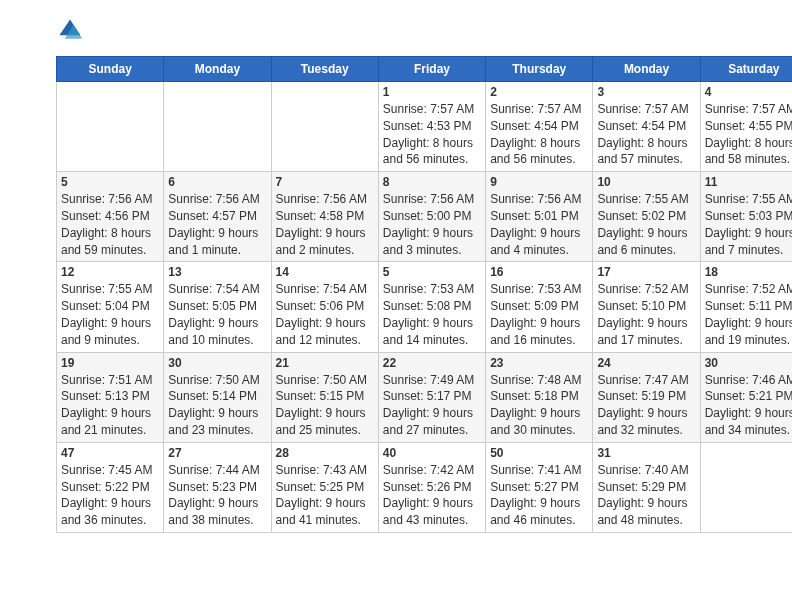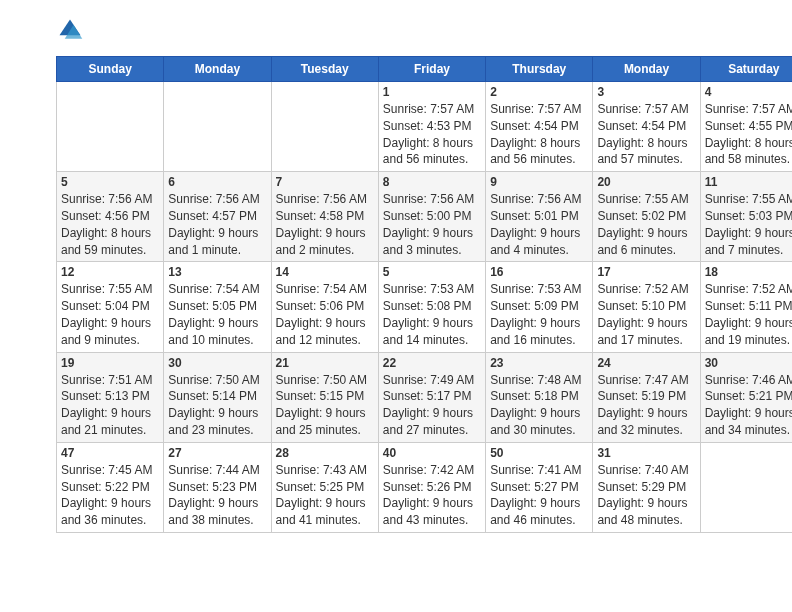--- a/index.html
+++ b/index.html
@@ -175,21 +175,21 @@
           </td>
           <td>
             <span class="day-num">8</span>
             <div class="cell-content">Sunrise: 7:56 AM<br>Sunset: 5:00 PM<br>Daylight: 9 hours and 3 minutes.</div>
           </td>
           <td>
             <span class="day-num">9</span>
             <div class="cell-content">Sunrise: 7:56 AM<br>Sunset: 5:01 PM<br>Daylight: 9 hours and 4 minutes.</div>
           </td>
           <td>
-            <span class="day-num">20</span>
+            <span class="day-num">10</span>
             <div class="cell-content">Sunrise: 7:55 AM<br>Sunset: 5:02 PM<br>Daylight: 9 hours and 6 minutes.</div>
           </td>
           <td>
             <span class="day-num">11</span>
             <div class="cell-content">Sunrise: 7:55 AM<br>Sunset: 5:03 PM<br>Daylight: 9 hours and 7 minutes.</div>
           </td>
         </tr>
         <tr>
           <td>
             <span class="day-num">12</span>

